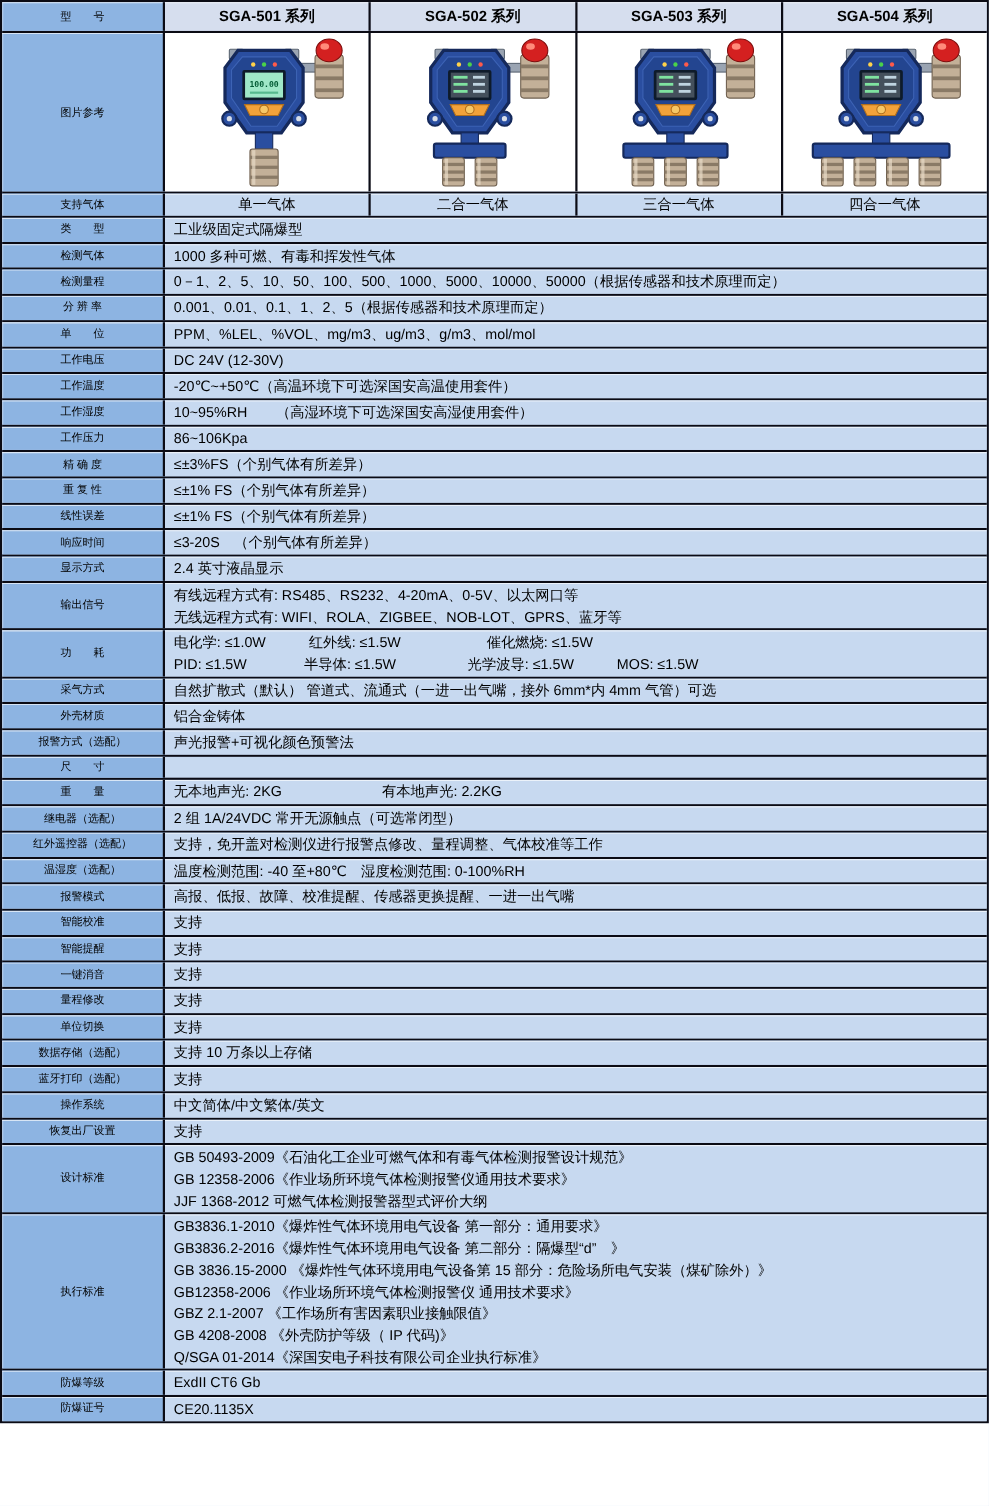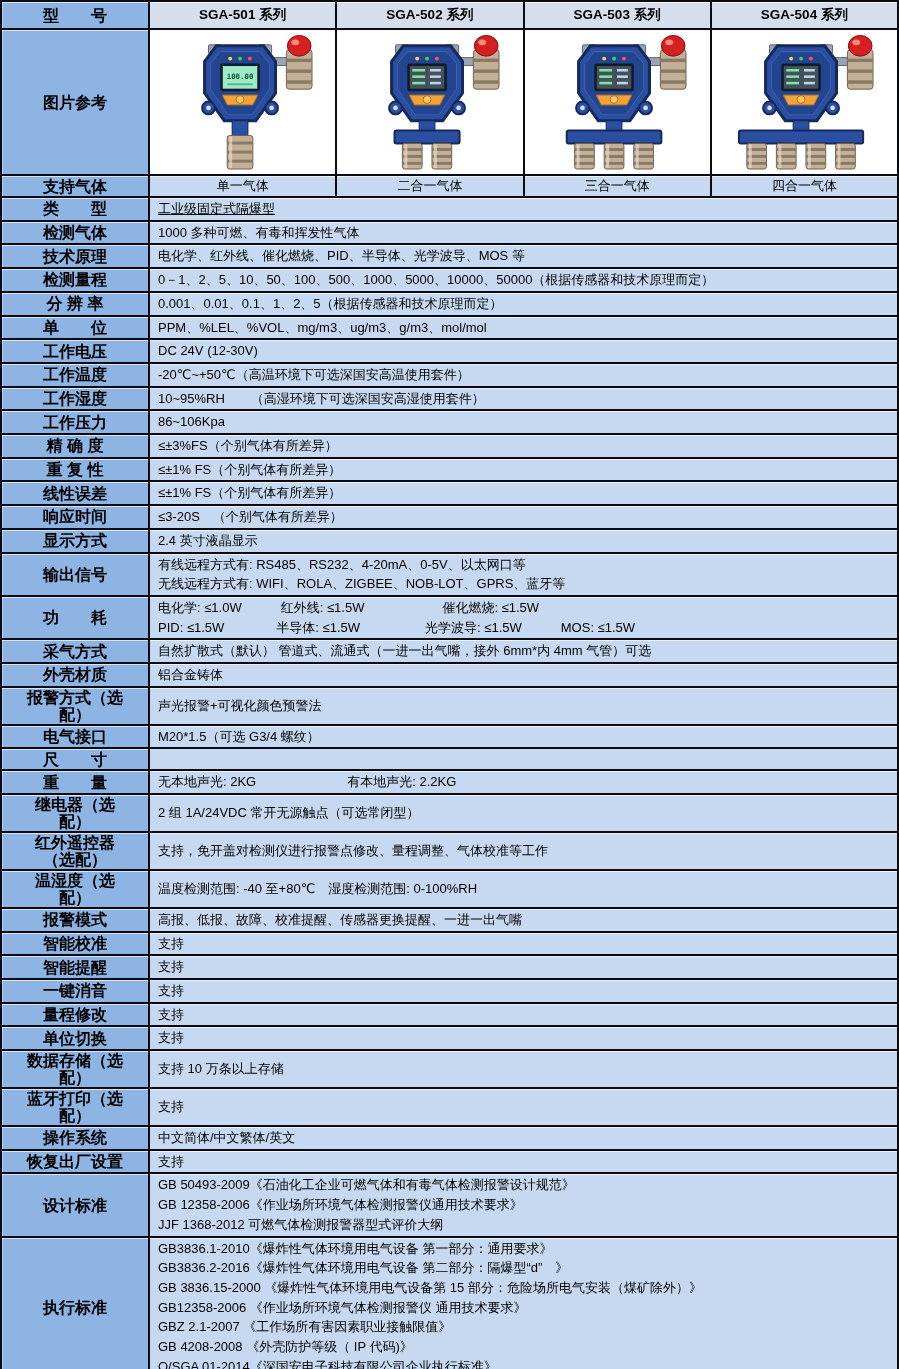--- a/index.html
+++ b/index.html
@@ -11,32 +11,32 @@
   #spec-table{
     width:899px;box-sizing:border-box;border:2px solid var(--border);
     background:var(--content-bg);
   }
   .trow{display:flex;box-sizing:border-box;}
   .trow + .trow{border-top:2px solid var(--border);}
   .lbl{
     flex:0 0 148px;width:148px;box-sizing:border-box;
     background:var(--label-bg);border-right:2px solid var(--border);
     display:flex;align-items:center;justify-content:center;text-align:center;
-    font-weight:bold;font-size:16px;line-height:17px;padding:1px 19px;
+    font-weight:normal;font-size:10px;line-height:17px;padding:1px 19px;
     box-shadow:inset 0 1px 0 rgba(255,255,255,.65), inset 1px 0 0 rgba(255,255,255,.35);
     white-space:pre-wrap;
   }
   .val{
     flex:1;box-sizing:border-box;background:var(--content-bg);
     display:flex;flex-direction:column;justify-content:center;
     padding:1px 0 1px 8px;
     box-shadow:inset 0 1px 0 rgba(255,255,255,.65);
   }
   .line{font-size:13px;line-height:19.7px;white-space:pre-wrap;}
-  .line.u{text-decoration:underline;}
+  .line.u{}
   .quadwrap{flex:1;display:flex;}
   .quad-cell{
     flex:1;box-sizing:border-box;display:flex;align-items:center;justify-content:center;
     font-size:13.5px;font-weight:bold;
     box-shadow:inset 0 1px 0 rgba(255,255,255,.65);
   }
   .quad-cell + .quad-cell{border-left:2px solid var(--border);text-align:right;}
   .r-header{min-height:26px;}
   .r-header .quad-cell{background:var(--header-bg);}
   .r-image{min-height:146px;}
@@ -296,26 +296,20 @@
         <div class="line u">工业级固定式隔爆型</div>
       </div>
     </div>
     <div class="trow spec">
       <div class="lbl">检测气体</div>
       <div class="val">
         <div class="line">1000 多种可燃、有毒和挥发性气体</div>
       </div>
     </div>
     <div class="trow spec">
-      <div class="lbl">技术原理</div>
-      <div class="val">
-        <div class="line">电化学、红外线、催化燃烧、PID、半导体、光学波导、MOS 等</div>
-      </div>
-    </div>
-    <div class="trow spec">
       <div class="lbl">检测量程</div>
       <div class="val">
         <div class="line">0－1、2、5、10、50、100、500、1000、5000、10000、50000（根据传感器和技术原理而定）</div>
       </div>
     </div>
     <div class="trow spec">
       <div class="lbl">分 辨 率</div>
       <div class="val">
         <div class="line">0.001、0.01、0.1、1、2、5（根据传感器和技术原理而定）</div>
       </div>
@@ -403,26 +397,20 @@
     <div class="trow spec">
       <div class="lbl">外壳材质</div>
       <div class="val">
         <div class="line">铝合金铸体</div>
       </div>
     </div>
     <div class="trow spec">
       <div class="lbl">报警方式（选配）</div>
       <div class="val">
         <div class="line">声光报警+可视化颜色预警法</div>
-      </div>
-    </div>
-    <div class="trow spec">
-      <div class="lbl">电气接口</div>
-      <div class="val">
-        <div class="line">M20*1.5（可选 G3/4 螺纹）</div>
       </div>
     </div>
     <div class="trow spec">
       <div class="lbl">尺　　寸</div>
     </div>
     <div class="trow spec">
       <div class="lbl">重　　量</div>
       <div class="val">
         <div class="line">无本地声光: 2KG　　　　　　　有本地声光: 2.2KG</div>
       </div>

